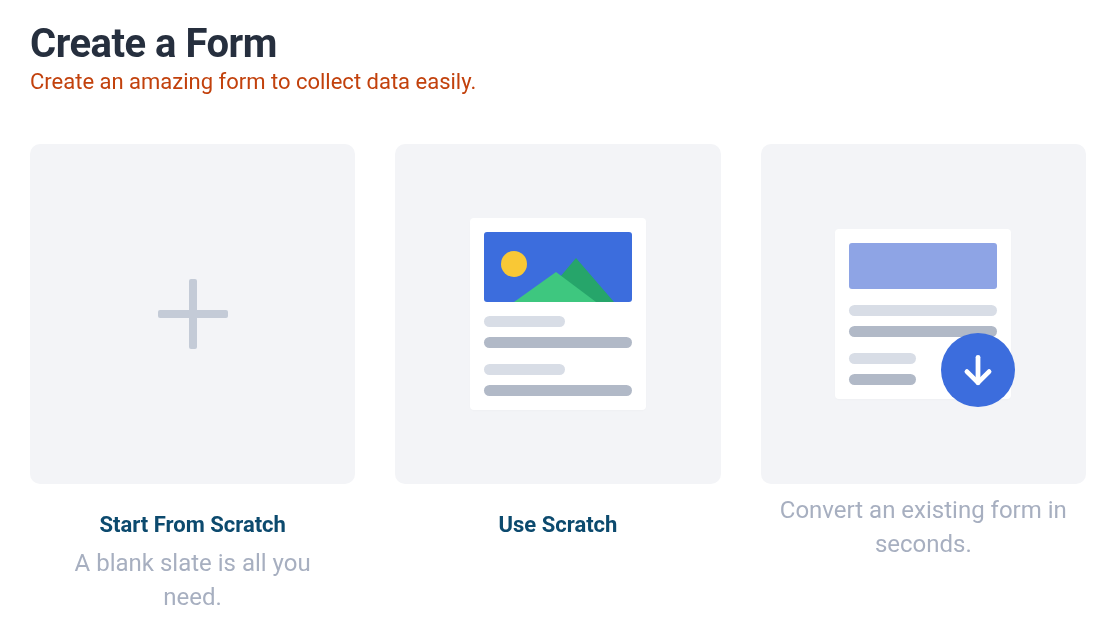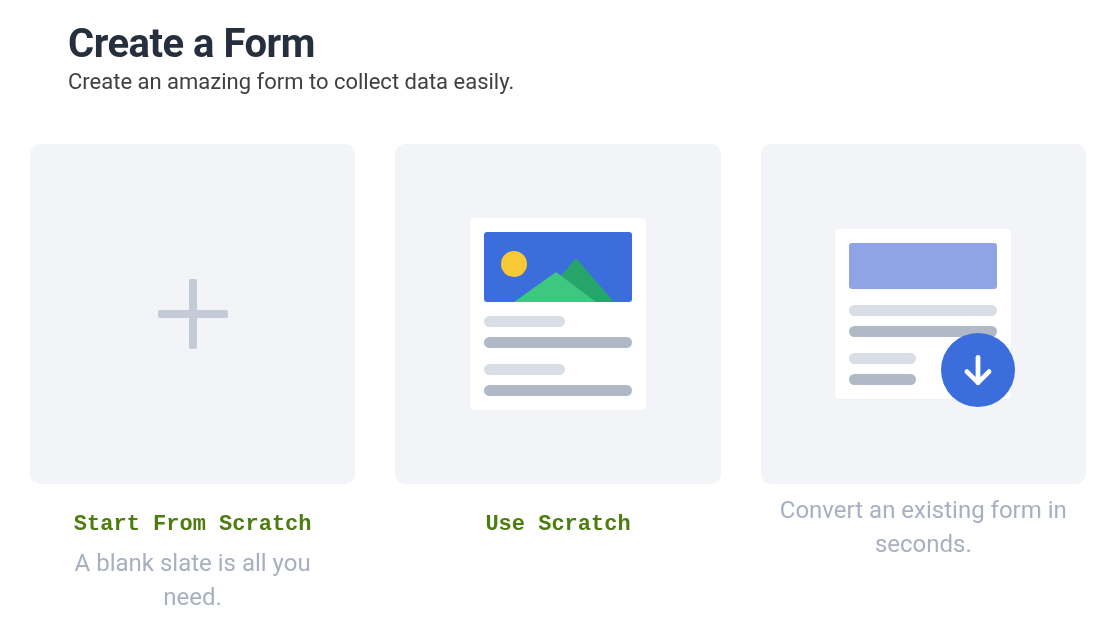--- a/index.html
+++ b/index.html
@@ -9,31 +9,30 @@
     }
     body {
       font-family: -apple-system, BlinkMacSystemFont, "Segoe UI", Roboto, Helvetica, Arial, sans-serif;
       background: #ffffff;
       width: 1116px;
       height: 634px;
       padding: 20px 30px;
     }
     .header {
       margin-bottom: 50px;
-      margin-left: 38px;
     }
     .page-title {
       font-size: 40px;
       font-weight: 700;
       color: #262f3e;
       letter-spacing: -0.5px;
     }
     .page-subtitle {
       font-size: 22px;
-      color: #404040;
+      color: #c2410c;
       margin-top: 2px;
       font-weight: 400;
     }
     .card-row {
       display: flex;
       gap: 40px;
     }
     .card {
       flex: 1;
       display: flex;
@@ -46,24 +45,23 @@
       height: 340px;
       background: #f3f4f7;
       border-radius: 10px;
       display: flex;
       align-items: center;
       justify-content: center;
     }
     .card-title {
       font-size: 22px;
       font-weight: 700;
-      color: #4d7c0f;
+      color: #0c4a6e;
       margin-top: 28px;
       text-align: center;
-      font-family: Liberation Mono, monospace;
     }
     .card-desc {
       font-size: 24px;
       color: #a7afc0;
       margin-top: 10px;
       text-align: center;
       line-height: 1.4;
       max-width: 300px;
     }
 

